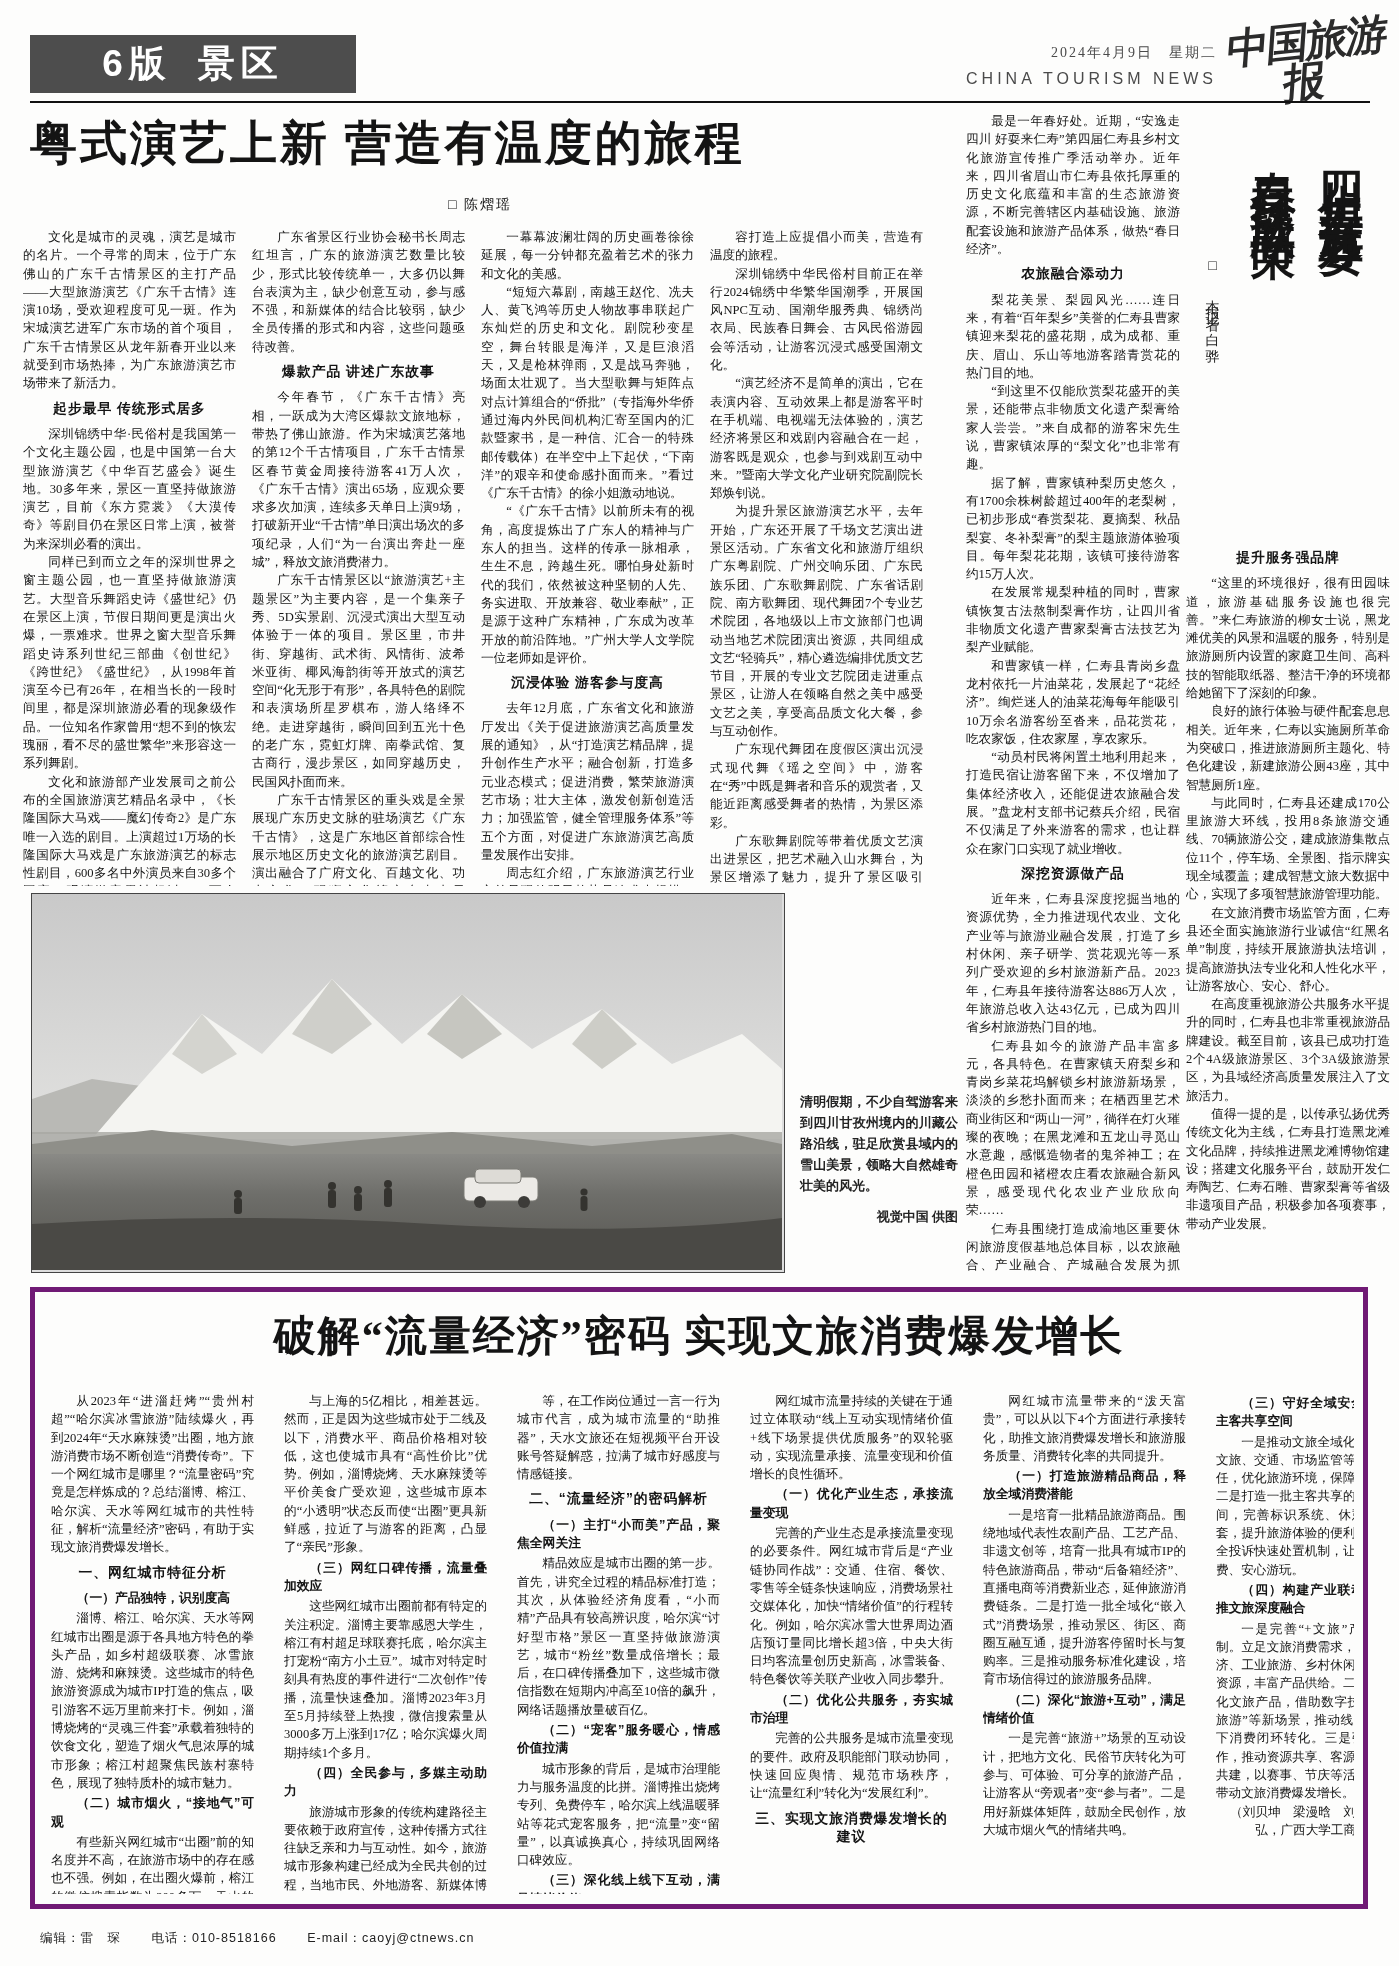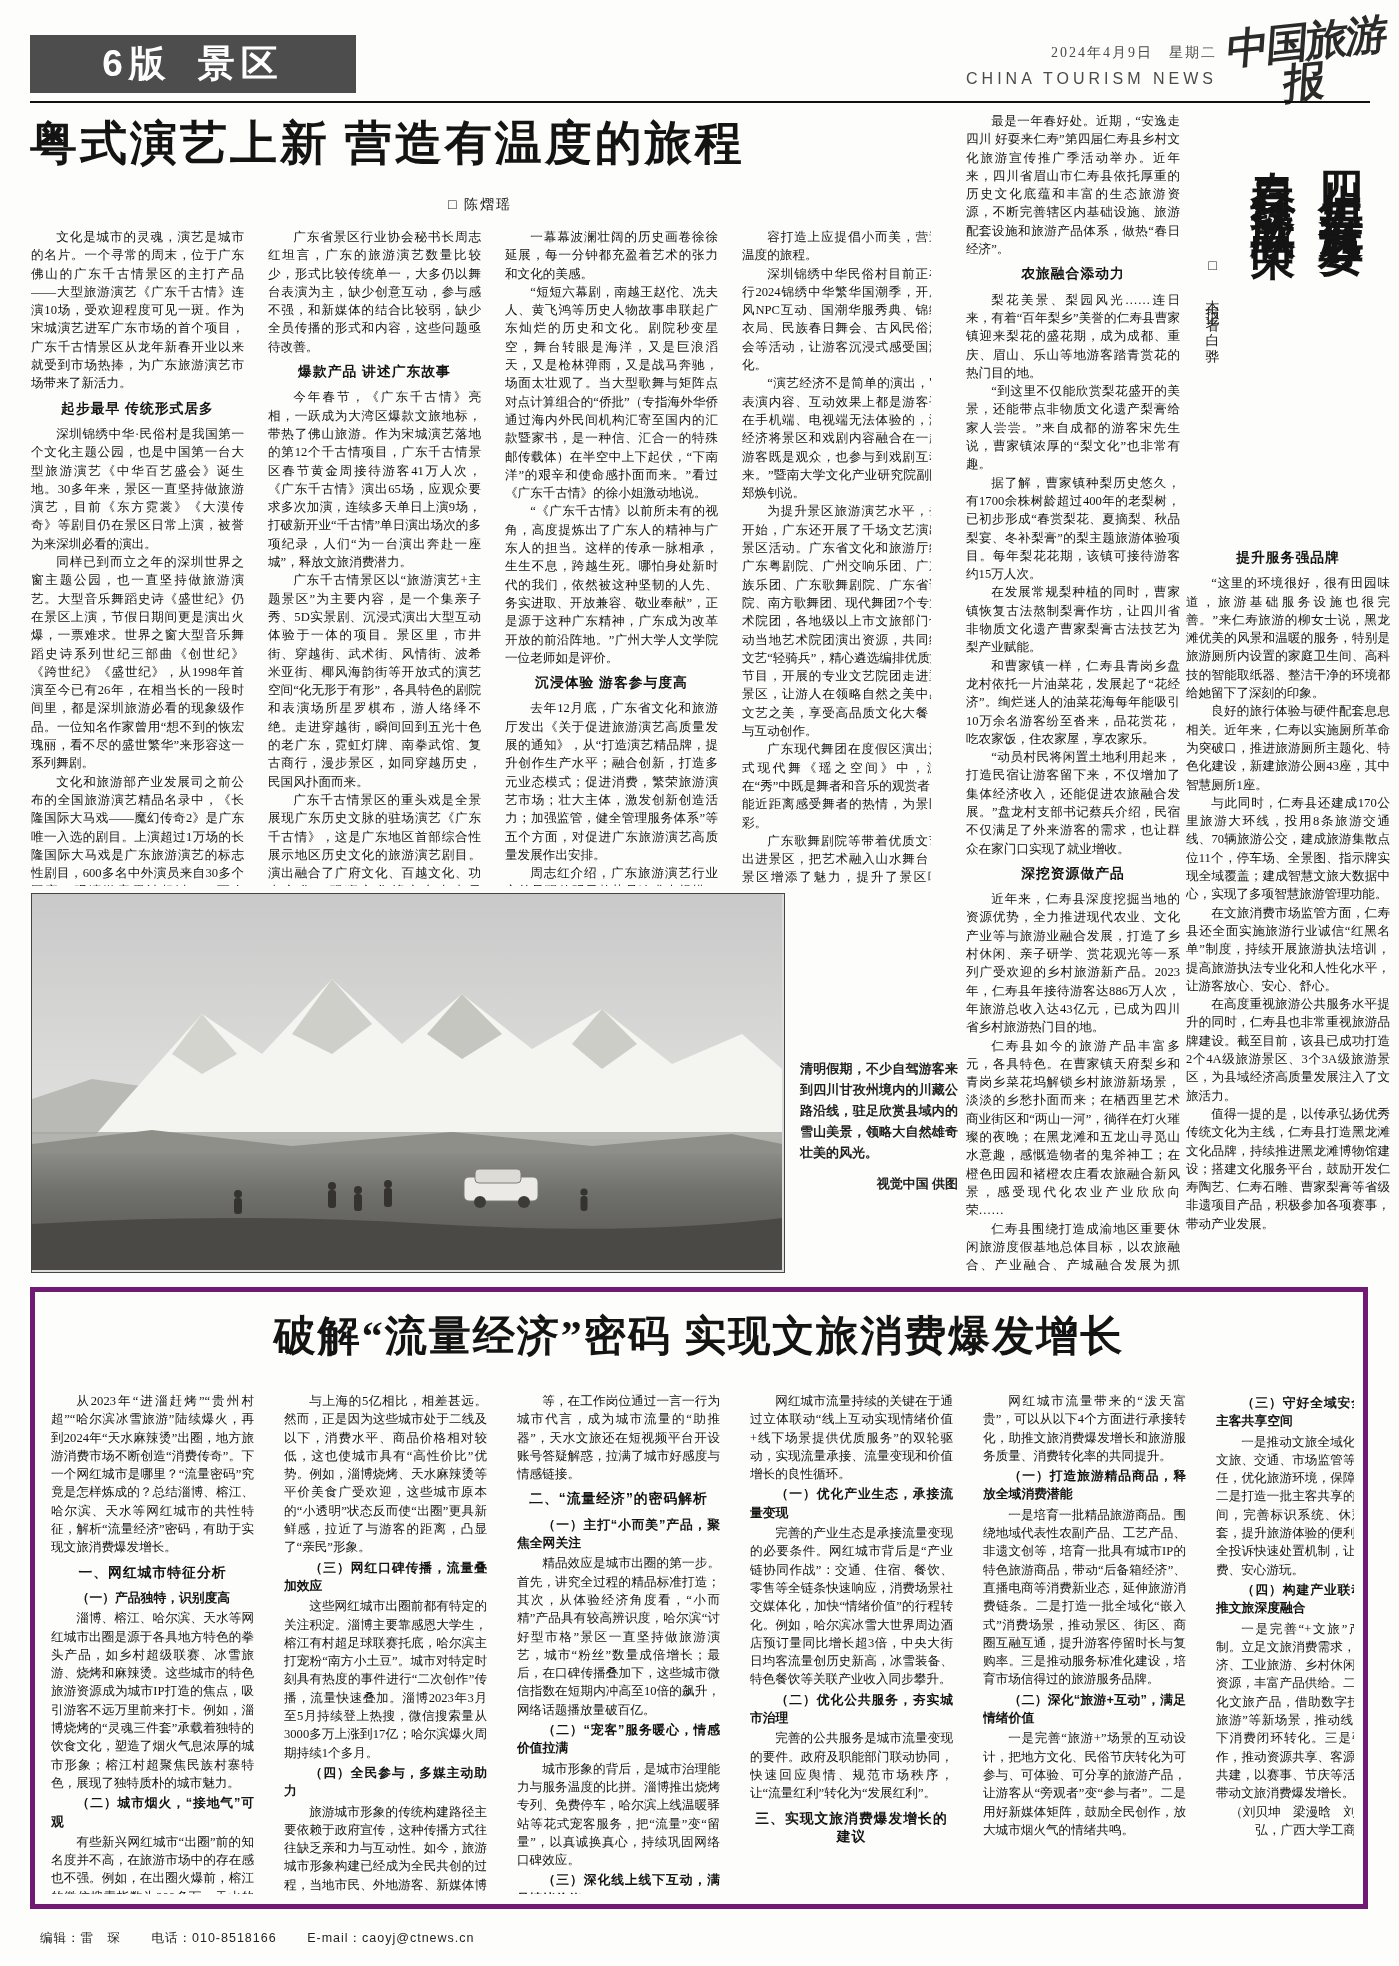--- a/index.html
+++ b/index.html
@@ -8,30 +8,30 @@
   
   .edition-box{position:absolute;left:30px;top:35px;width:326px;height:58px;background:#4d4d4d;color:#fff;display:flex;align-items:center;justify-content:center;gap:26px;font-weight:bold;font-size:37px;font-family:"Liberation Sans",sans-serif;letter-spacing:6px;}
   .date-block{position:absolute;right:182px;top:44px;text-align:right;color:#4a4a4a;}
   .date-line{font-size:14px;letter-spacing:2px;}
   .en-line{font-size:16px;letter-spacing:4px;margin-top:8px;font-family:"Liberation Sans",sans-serif;}
   .masthead{position:absolute;right:8px;top:22px;width:172px;height:84px;font-size:42px;font-weight:bold;color:#2b2b2b;transform:rotate(-6deg) skewX(-10deg);line-height:40px;letter-spacing:-2px;text-align:center;}
   .toprule{position:absolute;left:30px;top:101px;width:1340px;height:2px;background:#111;}
   
   .main-title{position:absolute;left:30px;top:112px;width:900px;text-align:left;font-size:47px;font-weight:bold;letter-spacing:3px;white-space:nowrap;}
   .main-byline{position:absolute;left:30px;top:196px;width:900px;text-align:center;font-size:14px;letter-spacing:2px;}
-  .main-cols{position:absolute;left:31px;top:228px;width:900px;height:658px;display:flex;gap:24px;overflow:hidden;}
+  .main-cols{position:absolute;left:23px;top:228px;width:900px;height:658px;display:flex;gap:16px;overflow:hidden;}
   .col{width:213px;flex:0 0 213px;overflow:hidden;text-align:justify;text-justify:inter-character;font-size:12.6px;line-height:18.3px;}
   .col p{margin:0;text-indent:2em;}
   .col .subhead{font-family:"Liberation Sans",sans-serif;font-weight:bold;text-align:center;text-indent:0;font-size:13.8px;margin:7px 0;letter-spacing:1px;}
   .col .subhead-left{font-family:"Liberation Sans",sans-serif;font-weight:bold;text-indent:2em;font-size:12.8px;margin:2px 0;}
   .col .attribution{text-align:right;text-indent:0;}
   
   .photo-wrap{position:absolute;left:31px;top:893px;width:752px;height:378px;border:1px solid #444;background:#ddd;}
   .photo-wrap svg{display:block;}
-  .caption-block{position:absolute;left:800px;top:1058px;width:158px;font-size:13px;line-height:21px;text-align:justify;text-justify:inter-character;font-weight:bold;color:#222;}
+  .caption-block{position:absolute;left:800px;top:1091px;width:158px;font-size:13px;line-height:21px;text-align:justify;text-justify:inter-character;font-weight:bold;color:#222;}
   .caption-credit{margin-top:10px;text-align:right;font-weight:bold;}
   
   .ra-colA{position:absolute;left:966px;top:112px;width:214px;height:1162px;}
   .ra-colB{position:absolute;left:1186px;top:542px;width:204px;height:730px;}
   .ra-colA .col,.ra-colB .col{width:100%;flex:none;height:100%;}
   .ra-headline{position:absolute;top:136px;writing-mode:vertical-rl;font-weight:bold;font-size:45px;letter-spacing:9px;line-height:52px;}
   .ra-h1{right:32px;}
   .ra-h2{right:100px;}
   .ra-byline{position:absolute;right:178px;top:258px;writing-mode:vertical-rl;font-size:14px;letter-spacing:6px;color:#222;}
   

